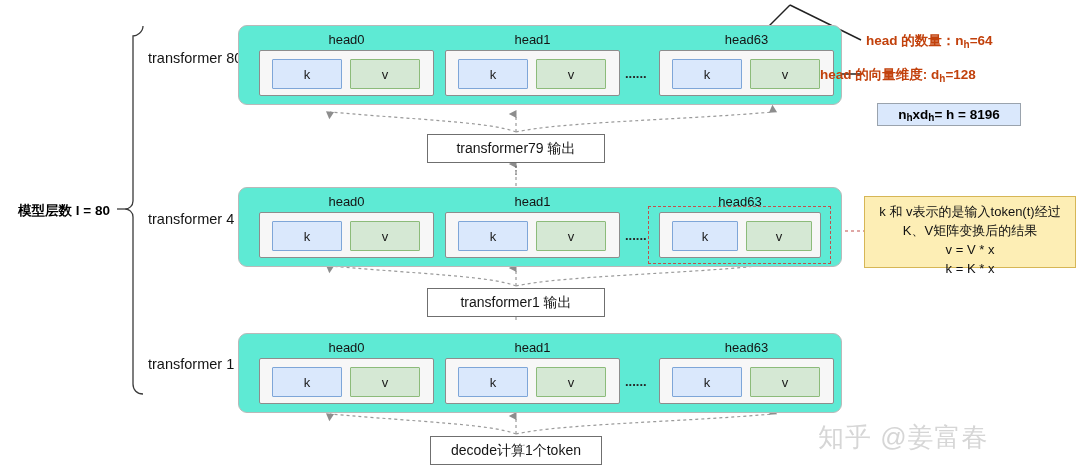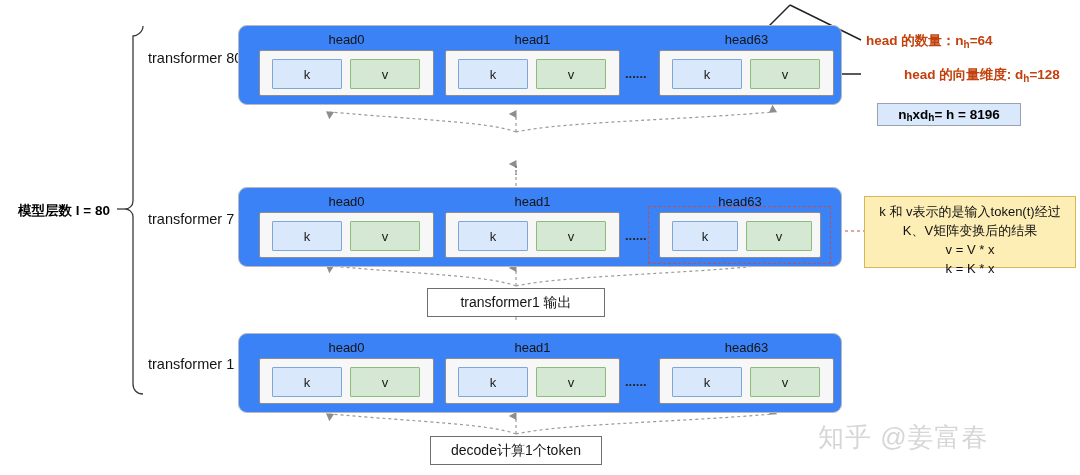--- a/index.html
+++ b/index.html
@@ -9,21 +9,21 @@
     color:#1a1a1a;
   }
   #stage{position:absolute;left:0;top:0;width:1080px;height:475px;}
 
   
   #wires{position:absolute;left:0;top:0;width:1080px;height:475px;pointer-events:none;}
 
   
   .tf-row{
     position:absolute;
-    background:#3b82f6;
+    background:#5eead4;
     border:1px solid #b9b9b9;
     border-radius:9px;
     box-sizing:border-box;
   }
   .head{
     position:absolute;
     box-sizing:border-box;
     border:1px solid #8d8d8d;
     background:#f7f7f7;
     border-radius:2px;
@@ -193,21 +193,21 @@
 
     <g fill="none" stroke="#c0504d" stroke-width="1.1" stroke-dasharray="3,3">
       <path d="M839,231 L864,231"></path>
     </g>
     <circle cx="835" cy="231" r="3.2" fill="#ffffff" stroke="#6f6f6f" stroke-width="1.1"></circle>
   </svg>
 
   <div class="layer-count" style="left:18px;top:202px;">模型层数 l = 80</div>
 
   <div class="row-label" style="left:148px;top:50px;">transformer 80</div>
-  <div class="row-label" style="left:148px;top:211px;">transformer 7</div>
+  <div class="row-label" style="left:148px;top:211px;">transformer 4</div>
   <div class="row-label" style="left:148px;top:356px;">transformer 1</div>
 
   <div class="tf-row" style="left:238px;top:25px;width:604px;height:80px;">
 
     <div class="head" style="left:20px;top:24px;width:175px;height:46px;">
       <div class="head-label">head0</div>
       <div class="kv k" style="left:12px;top:8px;width:70px;height:30px;">k</div>
       <div class="kv v" style="left:90px;top:8px;width:70px;height:30px;">v</div>
     </div>
 
@@ -219,20 +219,21 @@
 
     <div class="ellipsis" style="left:386px;top:40px;">......</div>
 
     <div class="head" style="left:420px;top:24px;width:175px;height:46px;">
       <div class="head-label">head63</div>
       <div class="kv k" style="left:12px;top:8px;width:70px;height:30px;">k</div>
       <div class="kv v" style="left:90px;top:8px;width:70px;height:30px;">v</div>
     </div>
   </div>
 
+  <div class="out-box" style="left:427px;top:134px;width:178px;height:29px;">transformer79 输出</div>
 
   <div class="tf-row" style="left:238px;top:187px;width:604px;height:80px;">
 
     <div class="head" style="left:20px;top:24px;width:175px;height:46px;">
       <div class="head-label">head0</div>
       <div class="kv k" style="left:12px;top:8px;width:70px;height:30px;">k</div>
       <div class="kv v" style="left:90px;top:8px;width:70px;height:30px;">v</div>
     </div>
 
     <div class="head" style="left:206px;top:24px;width:175px;height:46px;">
@@ -276,21 +277,21 @@
       <div class="kv v" style="left:90px;top:8px;width:70px;height:30px;">v</div>
     </div>
   </div>
 
   <div class="out-box" style="left:430px;top:436px;width:172px;height:29px;">decode计算1个token</div>
 
   <div class="annot" style="left:866px;top:32px;">
     <span>head 的数量：</span><span>n</span><sub>h</sub><span>=64</span>
   </div>
 
-  <div class="annot" style="left:904px;top:66px;">
+  <div class="annot" style="left:820px;top:66px;">
     <span>head 的向量维度: </span><span>d</span><sub>h</sub><span>=128</span>
   </div>
 
   <div class="formula-box" style="left:877px;top:103px;width:144px;height:23px;">
     <span>n</span>
       <sub>h</sub>
       <span> x </span>
       <span>d</span>
       <sub>h</sub>
       <span> = h = 8196</span>

